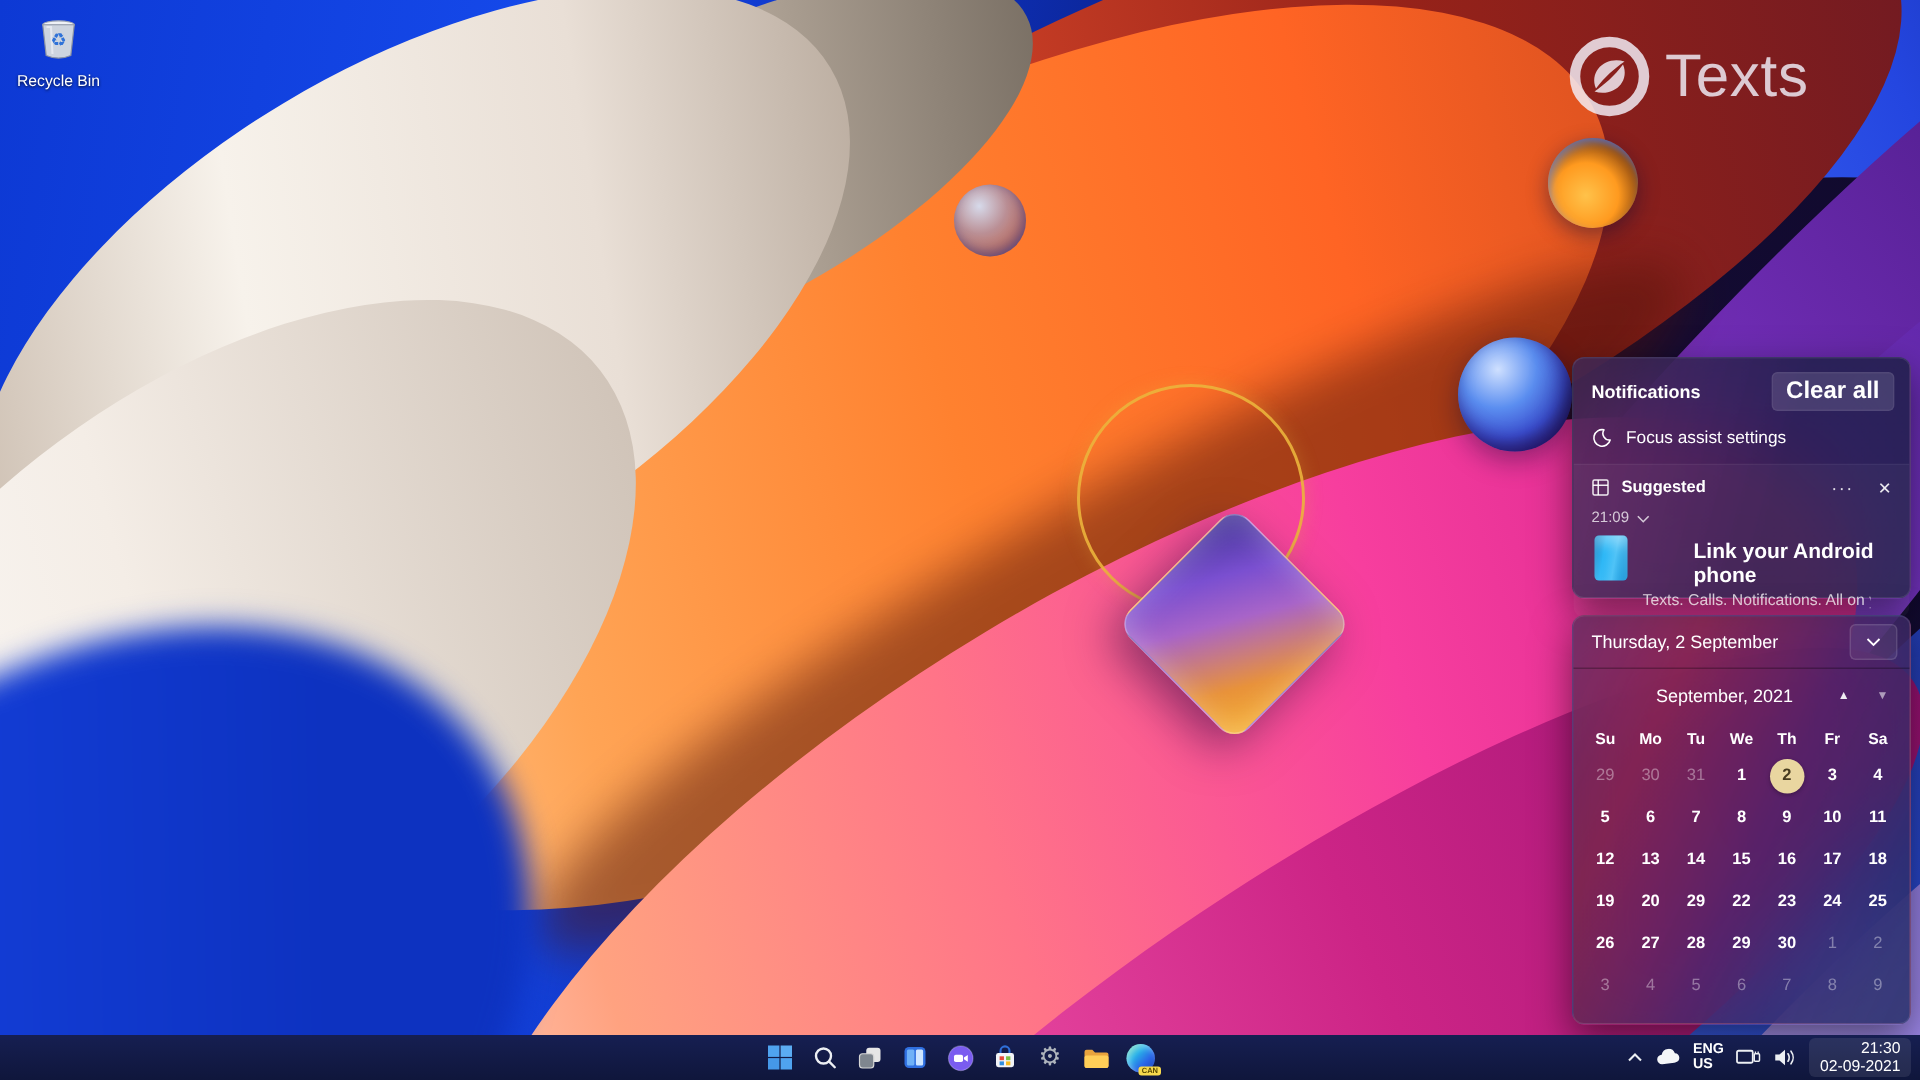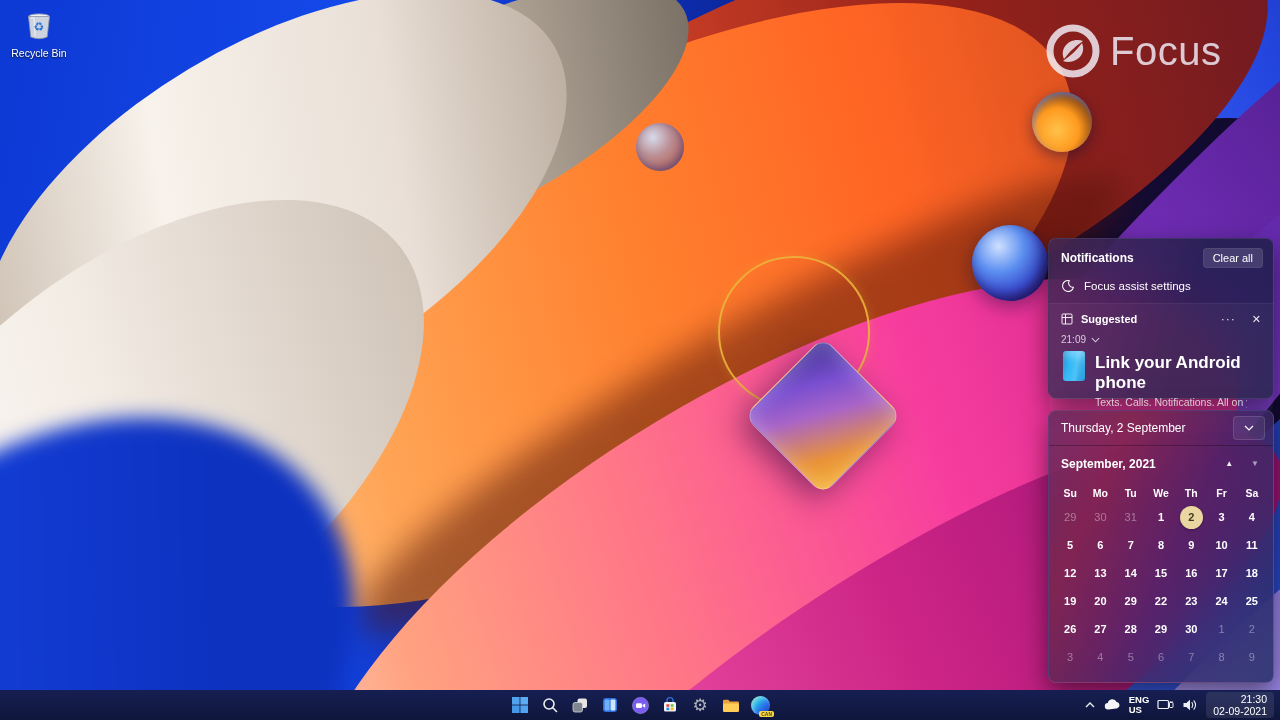--- a/index.html
+++ b/index.html
@@ -54,47 +54,47 @@
   .watermark .brand{font-size:40px;font-weight:400;letter-spacing:0.5px;color:rgba(242,240,250,0.82);}
 
   
   .panel{position:absolute;border-radius:8px;border:1px solid rgba(255,255,255,0.09);
     box-shadow:0 10px 26px rgba(0,0,0,0.5);backdrop-filter:blur(28px) saturate(140%);}
   .notif{left:1048px;top:238px;width:224px;height:159px;
     background:linear-gradient(105deg,rgba(64,42,84,0.82),rgba(30,32,70,0.86) 60%);
     display:flex;flex-direction:column;font-size:11.5px;}
   .notif-hd{display:flex;align-items:center;justify-content:space-between;padding:9px 10px 0 12px;}
   .notif-title{font-size:12px;font-weight:600;}
-  .clear-btn{font-size:11px;font-weight:400;background:rgba(255,255,255,0.13);
+  .clear-btn{font-size:16px;font-weight:700;background:rgba(255,255,255,0.13);
     border:1px solid rgba(255,255,255,0.06);border-radius:4px;padding:3px 9px;cursor:default;text-align:right;}
   .focus-row{display:flex;align-items:center;gap:9px;padding:11px 12px 0 12px;}
   .sg-card{margin-top:10px;flex:1;background:rgba(255,255,255,0.035);
     border-top:1px solid rgba(255,255,255,0.05);border-radius:0 0 8px 8px;padding:8px 10px 6px 12px;}
   .sg-hd{display:flex;align-items:center;}
   .sg-label{font-size:11px;font-weight:600;margin-left:8px;text-align:right;}
   .sg-more{margin-left:auto;font-size:12px;letter-spacing:1px;color:rgba(255,255,255,0.85);padding:0 6px;}
   .sg-close{font-size:11px;color:rgba(255,255,255,0.9);padding:0 2px 0 10px;}
   .sg-time{display:flex;align-items:center;gap:5px;margin-top:8px;font-size:10px;color:rgba(255,255,255,0.75);}
   .sg-item{display:flex;margin-top:6px;gap:10px;}
   .phone-ic{width:22px;height:30px;border-radius:3px;margin-left:2px;flex:none;
     background:linear-gradient(100deg,#0277bd 0%,#29b6f6 30%,#4fc3f7 60%,#0288d1 100%);
     box-shadow:inset 0 6px 8px rgba(255,255,255,0.35);}
-  .sg-item-title{font-size:17px;font-weight:600;margin-top:2px;}
+  .sg-item-title{font-size:14px;font-weight:600;margin-top:2px;margin-left:34px;}
   .sg-item-body{font-size:10.5px;color:rgba(255,255,255,0.78);margin-top:3px;width:152px;
     white-space:nowrap;overflow:hidden;}
 
   .calendar{left:1048px;top:410px;width:224px;height:271px;
     background:linear-gradient(115deg,rgba(92,46,92,0.82) 0%,rgba(104,42,66,0.78) 25%,rgba(58,40,94,0.8) 55%,rgba(36,46,100,0.85) 100%);}
   .cal-hd{height:34px;display:flex;align-items:center;justify-content:space-between;
     padding:0 8px 0 12px;border-bottom:1px solid rgba(0,0,0,0.28);}
   .cal-hd-date{font-size:12px;}
   .cal-collapse{width:30px;height:22px;border-radius:4px;background:rgba(255,255,255,0.07);
     border:1px solid rgba(255,255,255,0.12);display:flex;align-items:center;justify-content:center;}
   .cal-month-row{display:flex;align-items:center;padding:11px 14px 0 12px;}
-  .cal-month{font-size:12px;font-weight:700;}
+  .cal-month{font-size:12px;font-weight:400;margin-left:43px;}
   .cal-nav{margin-left:auto;display:flex;gap:18px;}
   .tri{font-size:8px;line-height:8px;}
   .tri.up{color:rgba(255,255,255,0.92);}
   .tri.down{color:rgba(255,255,255,0.55);}
   .cal-dow,.cal-grid{display:grid;grid-template-columns:repeat(7,1fr);padding:0 6px;}
   .cal-dow{margin-top:12px;}
   .dow-cell{font-size:10.5px;font-weight:700;text-align:center;height:20px;line-height:20px;}
   .cal-grid .c{height:28px;display:flex;align-items:center;justify-content:center;font-size:11px;font-weight:600;}
   .cal-grid .c.dim{color:rgba(255,255,255,0.38);font-weight:400;}
   .cal-grid .c.sel{position:relative;color:#463a1e;}
@@ -158,21 +158,21 @@
     </svg>
     <div class="lbl">Recycle Bin</div>
   </div>
 
   <div class="watermark">
     <svg width="54" height="54" viewBox="0 0 54 54">
       <circle cx="27" cy="27" r="23" fill="none" stroke="rgba(244,242,250,0.82)" stroke-width="7"></circle>
       <path d="M18 35 C13 23, 25 13, 37 17 C30 22, 24 27, 18 35 Z" fill="rgba(244,242,250,0.82)"></path>
       <path d="M36 19 C41 31, 29 41, 17 37 C24 32, 30 27, 36 19 Z" fill="rgba(244,242,250,0.82)"></path>
     </svg>
-    <div class="brand">Focus</div>
+    <div class="brand">Texts</div>
   </div>
 
   <div class="panel notif">
     <div class="notif-hd">
       <span class="notif-title">Notifications</span>
       <span class="clear-btn">Clear all</span>
     </div>
     <div class="focus-row">
       <svg width="14" height="14" viewBox="0 0 16 16">
         <path d="M9.5 1.8 A6.3 6.3 0 1 0 14.2 9.5 A5 5 0 0 1 9.5 1.8 Z" fill="none" stroke="#fff" stroke-width="1.2" stroke-linejoin="round"></path>

